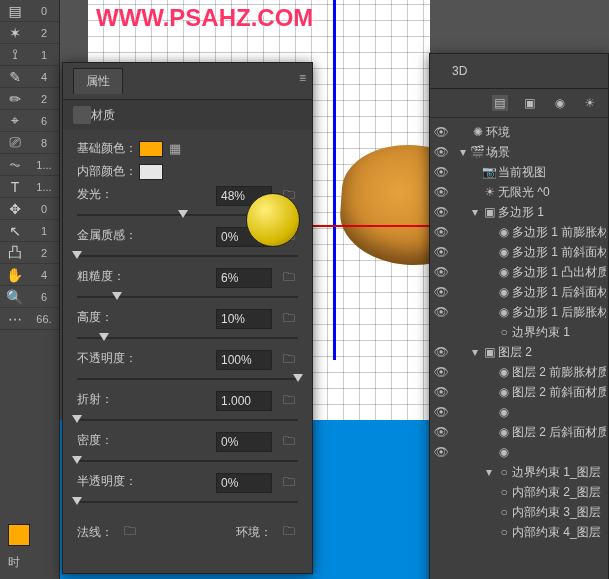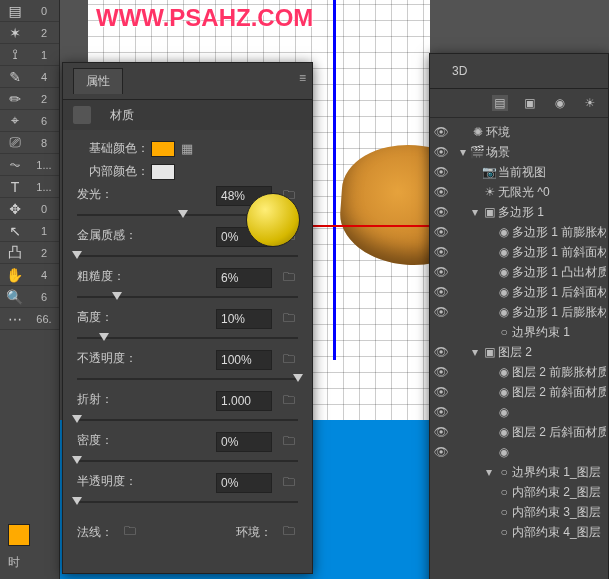--- a/index.html
+++ b/index.html
@@ -14,24 +14,24 @@
   .tool-row { display: flex; height: 22px; align-items: center; border-bottom: 1px solid #383838; }
   .tool-icon { width: 30px; height: 22px; display: flex; align-items: center; justify-content: center; color: #ccc; font-size: 14px; }
   .tool-num { width: 28px; text-align: center; color: #bbb; font-size: 11px; }
   .swatches { display:flex; padding: 4px; gap:4px; }
   .swatch { width: 22px; height: 22px; border: 1px solid #222; }
   .panel { position: absolute; background: #3f3f3f; box-shadow: 0 2px 12px rgba(0,0,0,.6); border: 1px solid #222; }
   .panel-tab { background: #3f3f3f; border-bottom: 1px solid #222; padding: 5px 10px; display: flex; align-items:center; position: relative; }
   .tab-lbl { padding: 4px 12px; background: #4b4b4b; border: 1px solid #222; border-bottom: none; }
   .panel-close { position: absolute; right: 4px; top: 3px; display:flex; gap:2px; }
   .winbtn { width: 14px; height: 12px; background: #4a4a4a; text-align: center; line-height: 11px; font-size: 10px; }
-  .subheader { background: #3a3a3a; padding: 6px 10px; display: flex; align-items: center; gap: 19px; }
+  .subheader { background: #3a3a3a; padding: 6px 10px; display: flex; align-items: center; gap: 0; }
   .subicon { width: 18px; height: 18px; background: #555; border-radius: 2px; }
   .prop-body { padding: 10px 14px; }
-  .prop-row { display: flex; align-items: center; margin-bottom: 6px; margin-left: 12px; }
+  .prop-row { display: flex; align-items: center; margin-bottom: 6px; }
   .prop-label { width: 62px; color: #ccc; }
   .col-sw { width: 24px; height: 16px; border: 1px solid #222; margin-right: 6px; }
   .link-icon { width: 16px; height: 16px; color: #aaa; font-size: 13px; }
   .sphere { position: absolute; right: 12px; top: 130px; width: 54px; height: 54px; border-radius: 50%; background: radial-gradient(circle at 35% 30%, #ffee77, #d6b800 65%, #8a7400); border: 1px solid #222; }
   .slider-row { margin-bottom: 4px; }
   .slider-top { display:flex; align-items:flex-start; }
   .slider-label { flex: 1; color: #ccc; }
   .slider-input { width: 56px; background: #2c2c2c; border: 1px solid #222; color: #ddd; padding: 2px 4px; text-align: left; }
   .slider-folder { width: 18px; text-align: center; color: #aaa; font-size: 12px; margin-left: 8px; }
   .slider-track { position: relative; height: 14px; margin-top: 2px; }

